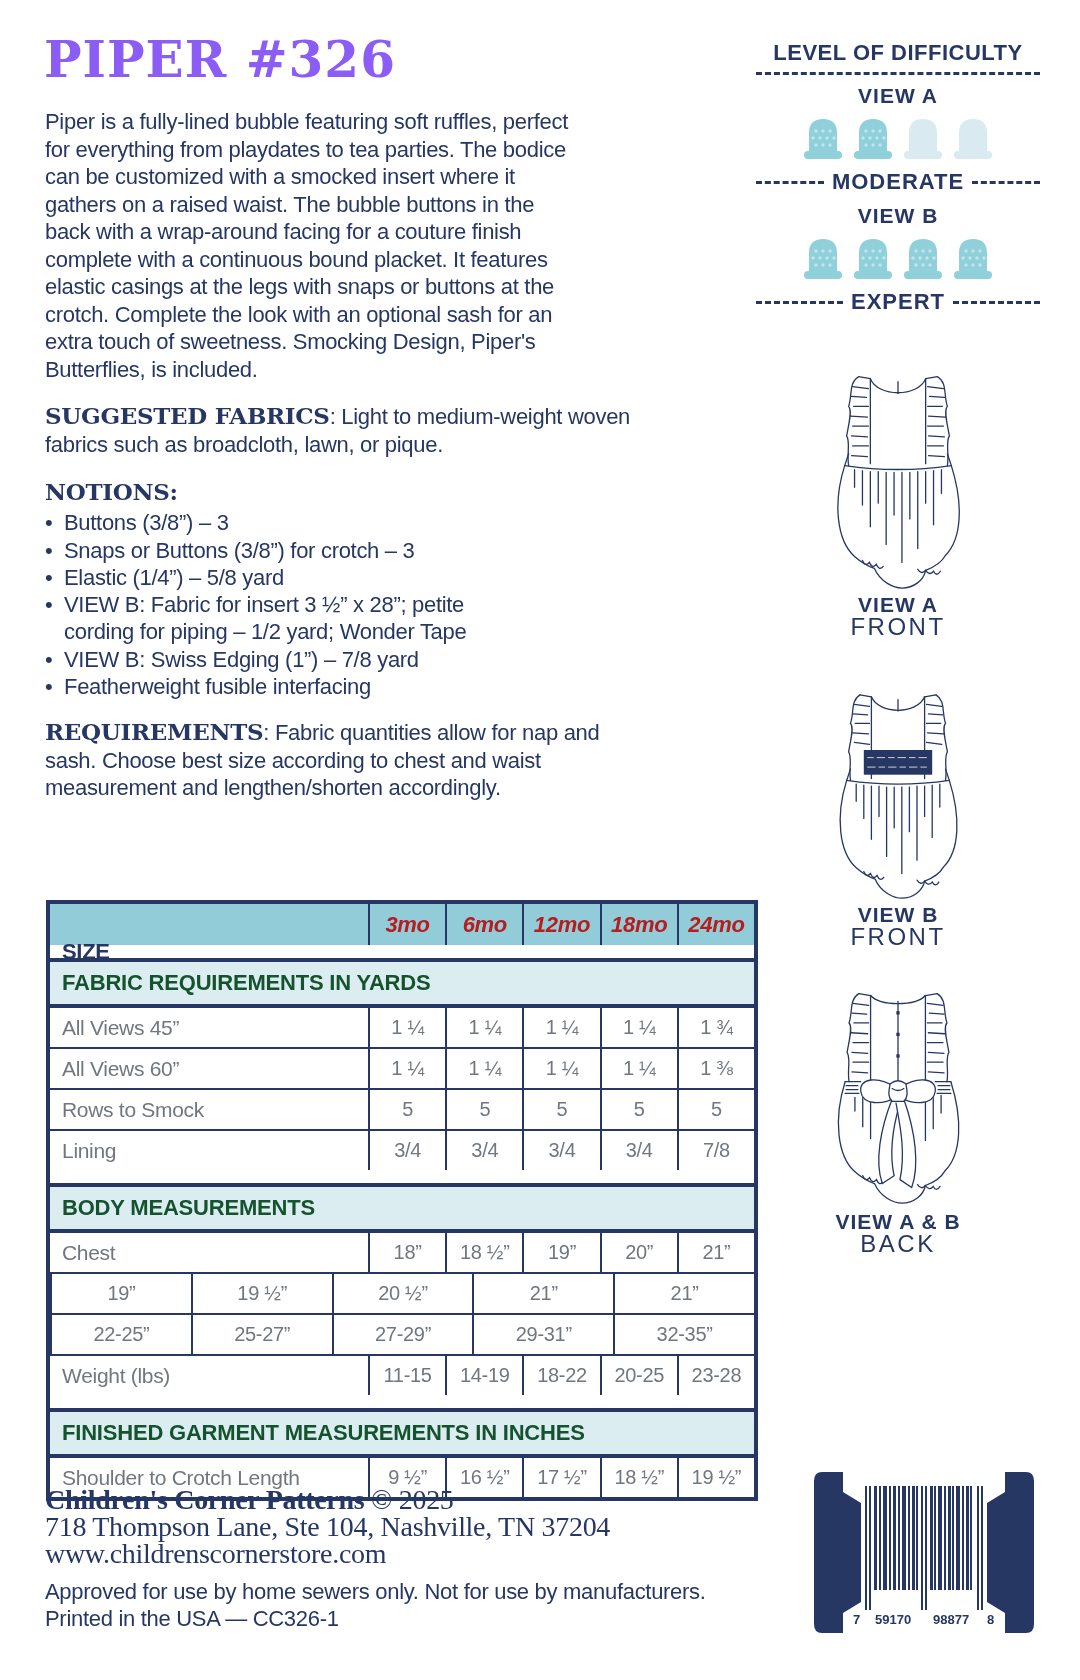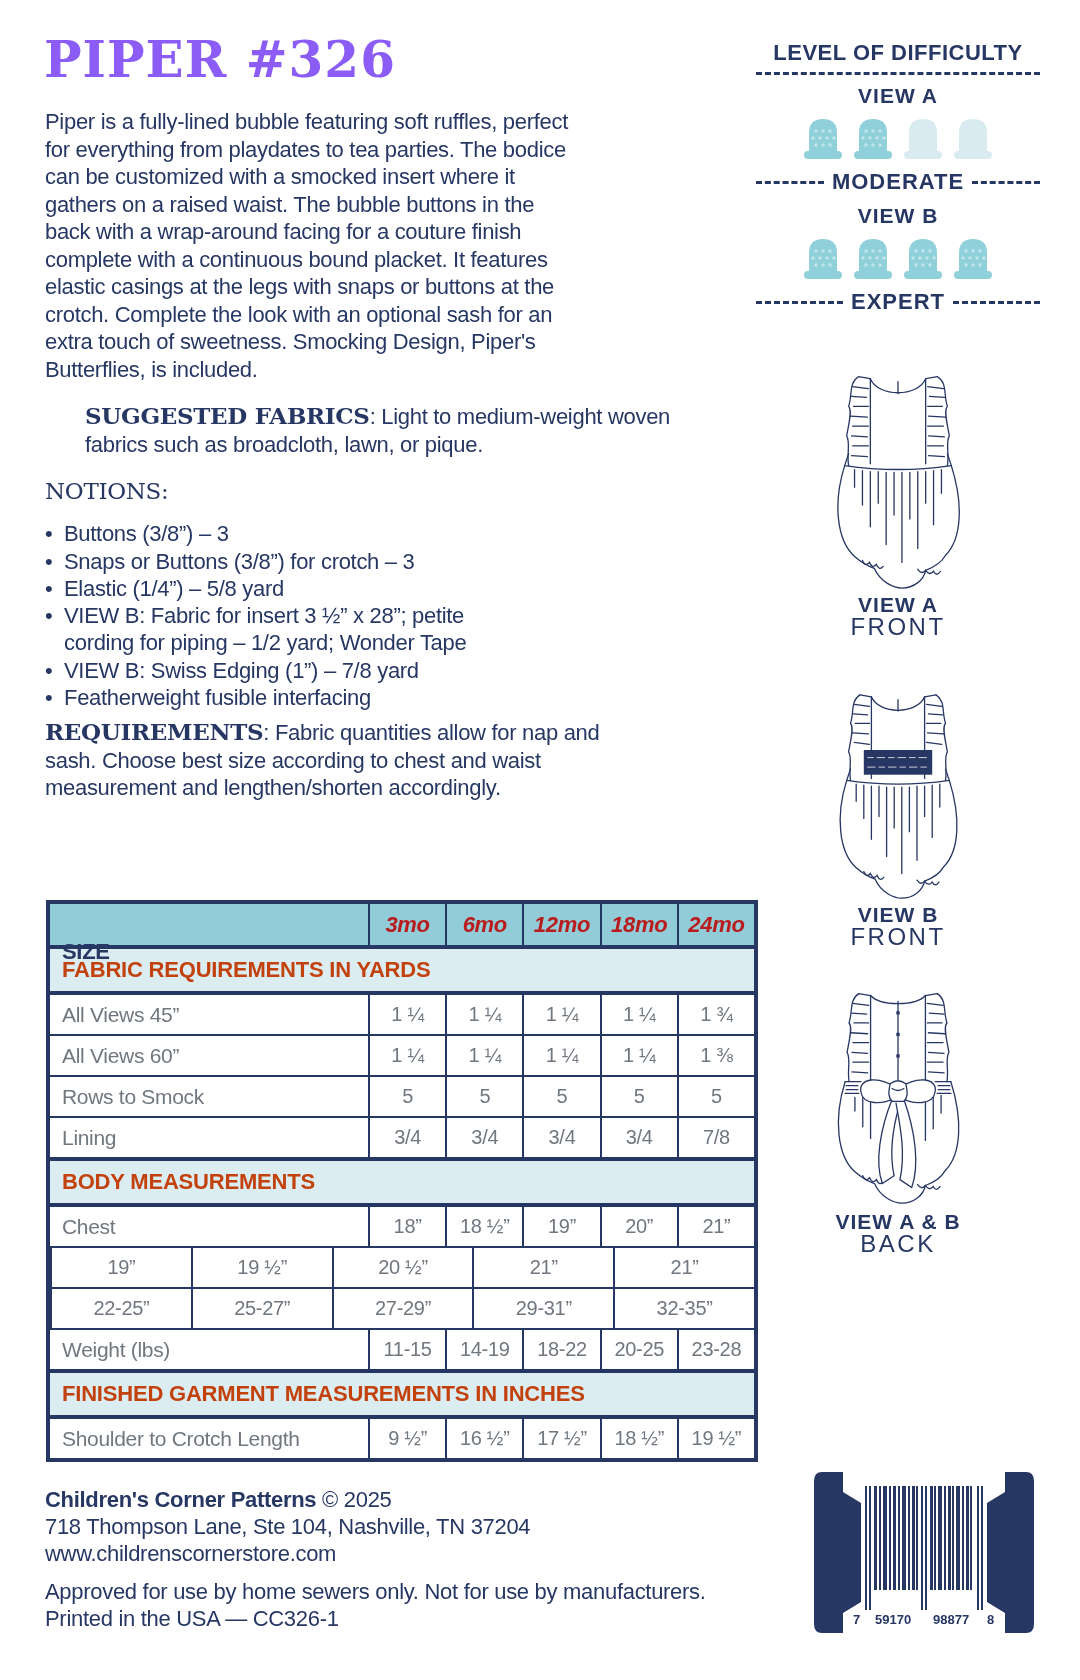--- a/index.html
+++ b/index.html
@@ -6,47 +6,47 @@
   .page{position:relative;width:1080px;height:1680px;background:#ffffff;overflow:hidden;
         font-family:"Liberation Sans",sans-serif;color:#273764;}
   .serif{font-family:"DejaVu Serif",serif;}
 
   
   .title{position:absolute;left:44px;top:30px;font-family:"DejaVu Serif",serif;
          font-weight:700;font-size:50px;letter-spacing:1px;color:#8b5cf6;}
   .desc{position:absolute;left:45px;top:108px;width:640px;font-size:22px;
         line-height:27.5px;letter-spacing:-0.3px;color:#273764;}
   .fabrics{position:absolute;left:45px;top:402px;width:640px;font-size:22px;
-        line-height:27.5px;letter-spacing:-0.3px;margin-left:40px;}
+        line-height:27.5px;letter-spacing:-0.3px;}
   .inline-head{font-family:"DejaVu Serif",serif;font-weight:700;font-size:23px;}
   .notions{position:absolute;left:45px;top:478px;width:640px;font-size:22px;line-height:27.3px;letter-spacing:-0.3px;}
-  .notions .heading{font-family:"DejaVu Serif",serif;font-weight:400;font-size:23px;margin-bottom:15px;}
+  .notions .heading{font-family:"DejaVu Serif",serif;font-weight:700;font-size:23px;margin-bottom:4px;}
   .notion-line .bullet{display:inline-block;width:19px;}
   .notion-line.cont{padding-left:19px;}
   .requirements{position:absolute;left:45px;top:718px;width:650px;font-size:22px;
         line-height:27.5px;letter-spacing:-0.3px;}
 
   
   .tbl{position:absolute;left:46px;top:900px;width:712px;border:4px solid #273764;
        background:#fff;box-sizing:border-box;}
   .trow{display:flex;align-items:stretch;}
   .trow + .trow{border-top:2px solid #273764;}
   .cell{display:flex;align-items:center;box-sizing:border-box;}
   .cell.lbl{width:318px;padding-left:12px;color:#70777f;font-size:21px;letter-spacing:-0.3px;}
   .cell.val{flex:1;justify-content:center;border-left:2px solid #273764;color:#70777f;font-size:20px;letter-spacing:-0.3px;}
   .thead{background:#92ccd8;height:41px;}
   .thead .cell.lbl{color:#273764;font-weight:700;font-size:22px;margin-top:48px;}
   .thead .cell.val{color:#b91c1c;font-weight:700;font-size:22px;font-style:italic;}
   .tband{background:#dcedf2;height:42px;border-top:4px solid #273764;border-bottom:4px solid #273764;
          display:flex;align-items:center;padding-left:12px;font-weight:700;font-size:22px;
-         color:#c2410c;letter-spacing:-0.2px;}
+         color:#14532d;letter-spacing:-0.2px;margin-top:13px;}
   .trow.data{height:39px;}
 
   
-  .footer1{position:absolute;left:45px;top:1486px;font-size:22px;line-height:27px;letter-spacing:-0.3px;}
+  .footer1{position:absolute;left:45px;top:1486px;font-size:28px;line-height:27px;letter-spacing:-0.3px;font-family:Liberation Serif, serif;}
   .footer1 .bold{font-weight:700;}
   .footer2{position:absolute;left:45px;top:1578px;font-size:22px;line-height:27px;letter-spacing:-0.3px;}
 
   
   .rcol{position:absolute;left:756px;top:40px;width:284px;text-align:center;color:#273764;}
   .lod-head{font-weight:700;font-size:22px;letter-spacing:0.5px;}
   .dashline{border-top:3px dashed #273764;margin-top:6px;}
   .view-label{font-weight:700;font-size:21px;letter-spacing:1px;margin-top:9px;}
   .thimbles{display:flex;justify-content:center;gap:6px;margin-top:6px;height:48px;}
   .thimble{display:inline-block;width:44px;height:48px;}

